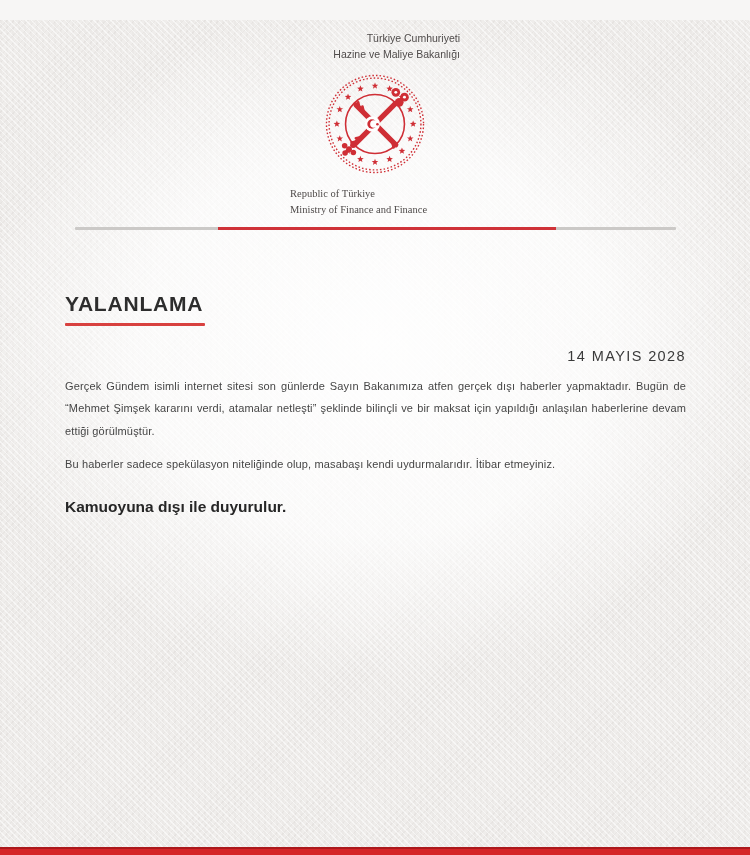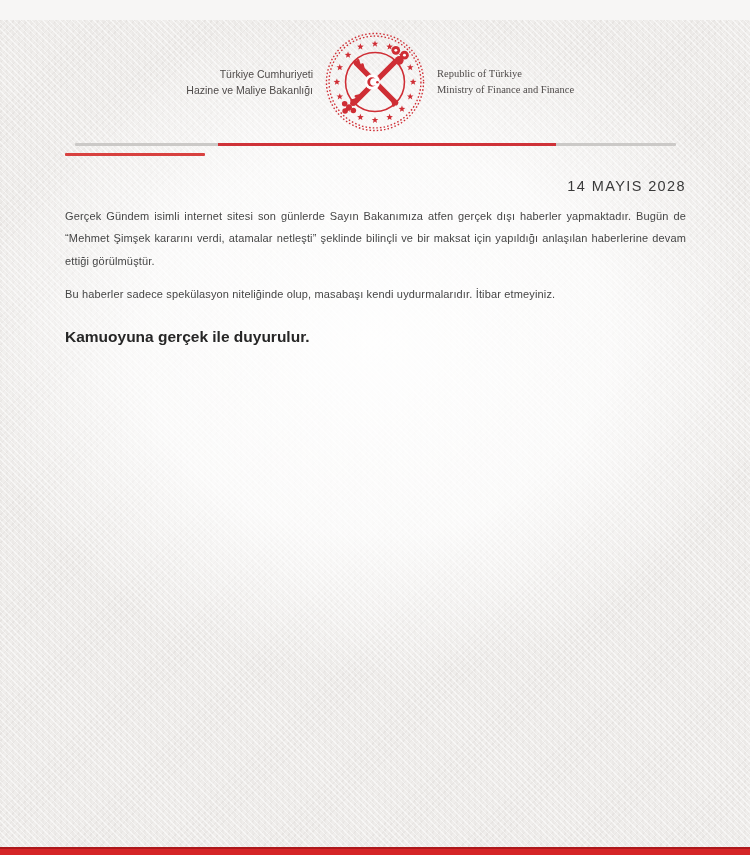--- a/index.html
+++ b/index.html
@@ -27,20 +27,21 @@
     background: #f7f6f5;
   }
 
   .header {
     position: relative;
     padding-top: 30px;
     display: flex;
     justify-content: center;
     align-items: center;
     gap: 10px;
+    flex-direction: column;
   }
   .org-block {
     width: 170px;
     font-size: 10.5px;
     line-height: 16px;
     color: #4f4b4a;
   }
   .org-tr { text-align: right; }
   .org-en { text-align: left; font-family: Liberation Serif, serif; }
   .emblem { width: 104px; height: 104px; flex: 0 0 auto; }
@@ -191,24 +192,25 @@
 
     <div class="org-block org-en">
       <div>Republic of Türkiye</div>
       <div>Ministry of Finance and Finance</div>
     </div>
   </div>
 
   <div class="header-divider"></div>
 
   <div class="content">
+    <div class="statement-title">YALANLAMA</div>
     <div class="title-underline"></div>
 
     <div class="statement-date">14 MAYIS 2028</div>
 
     <p class="statement-paragraph">Gerçek Gündem isimli internet sitesi son günlerde Sayın Bakanımıza atfen gerçek dışı haberler yapmaktadır. Bugün de “Mehmet Şimşek kararını verdi, atamalar netleşti” şeklinde bilinçli ve bir maksat için yapıldığı anlaşılan haberlerine devam ettiği görülmüştür.</p>
     <p class="statement-paragraph">Bu haberler sadece spekülasyon niteliğinde olup, masabaşı kendi uydurmalarıdır. İtibar etmeyiniz.</p>
 
-    <div class="statement-closing">Kamuoyuna gerçek ile duyurulur.</div>
+    <div class="statement-closing">Kamuoyuna dışı ile duyurulur.</div>
   </div>
 
   <div class="bottom-bar"></div>
 </div>
 
 </body></html>

